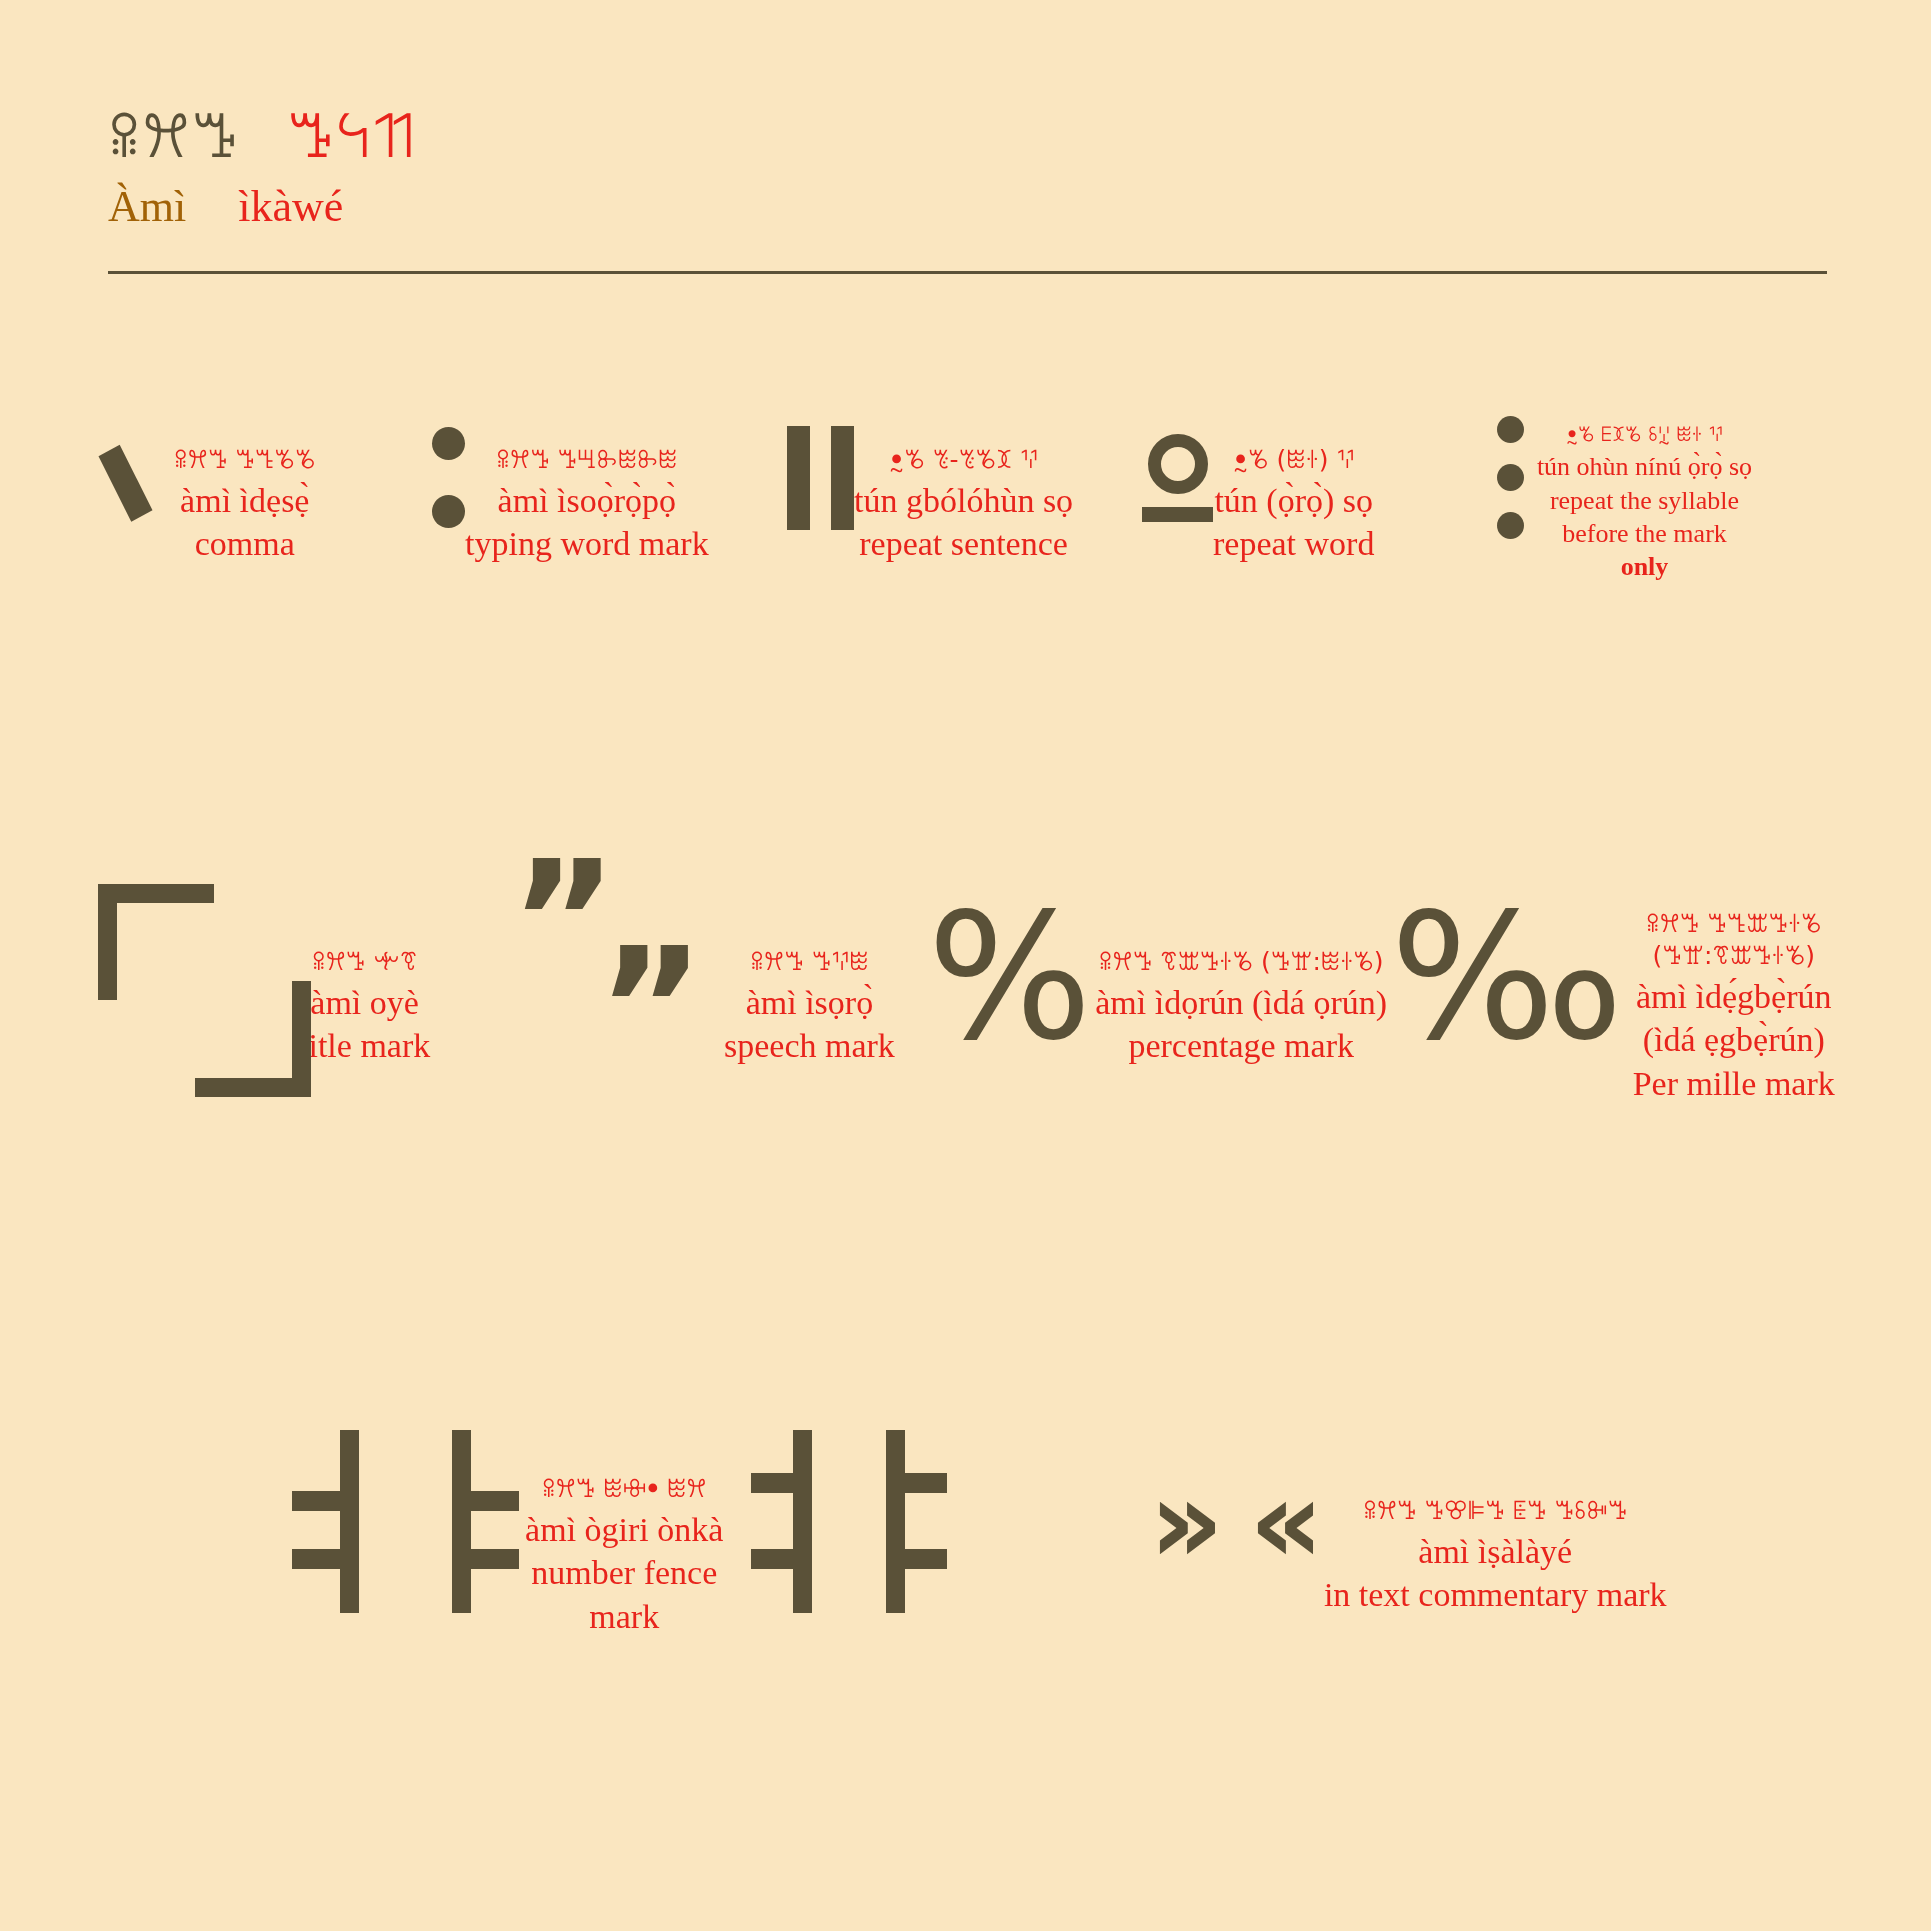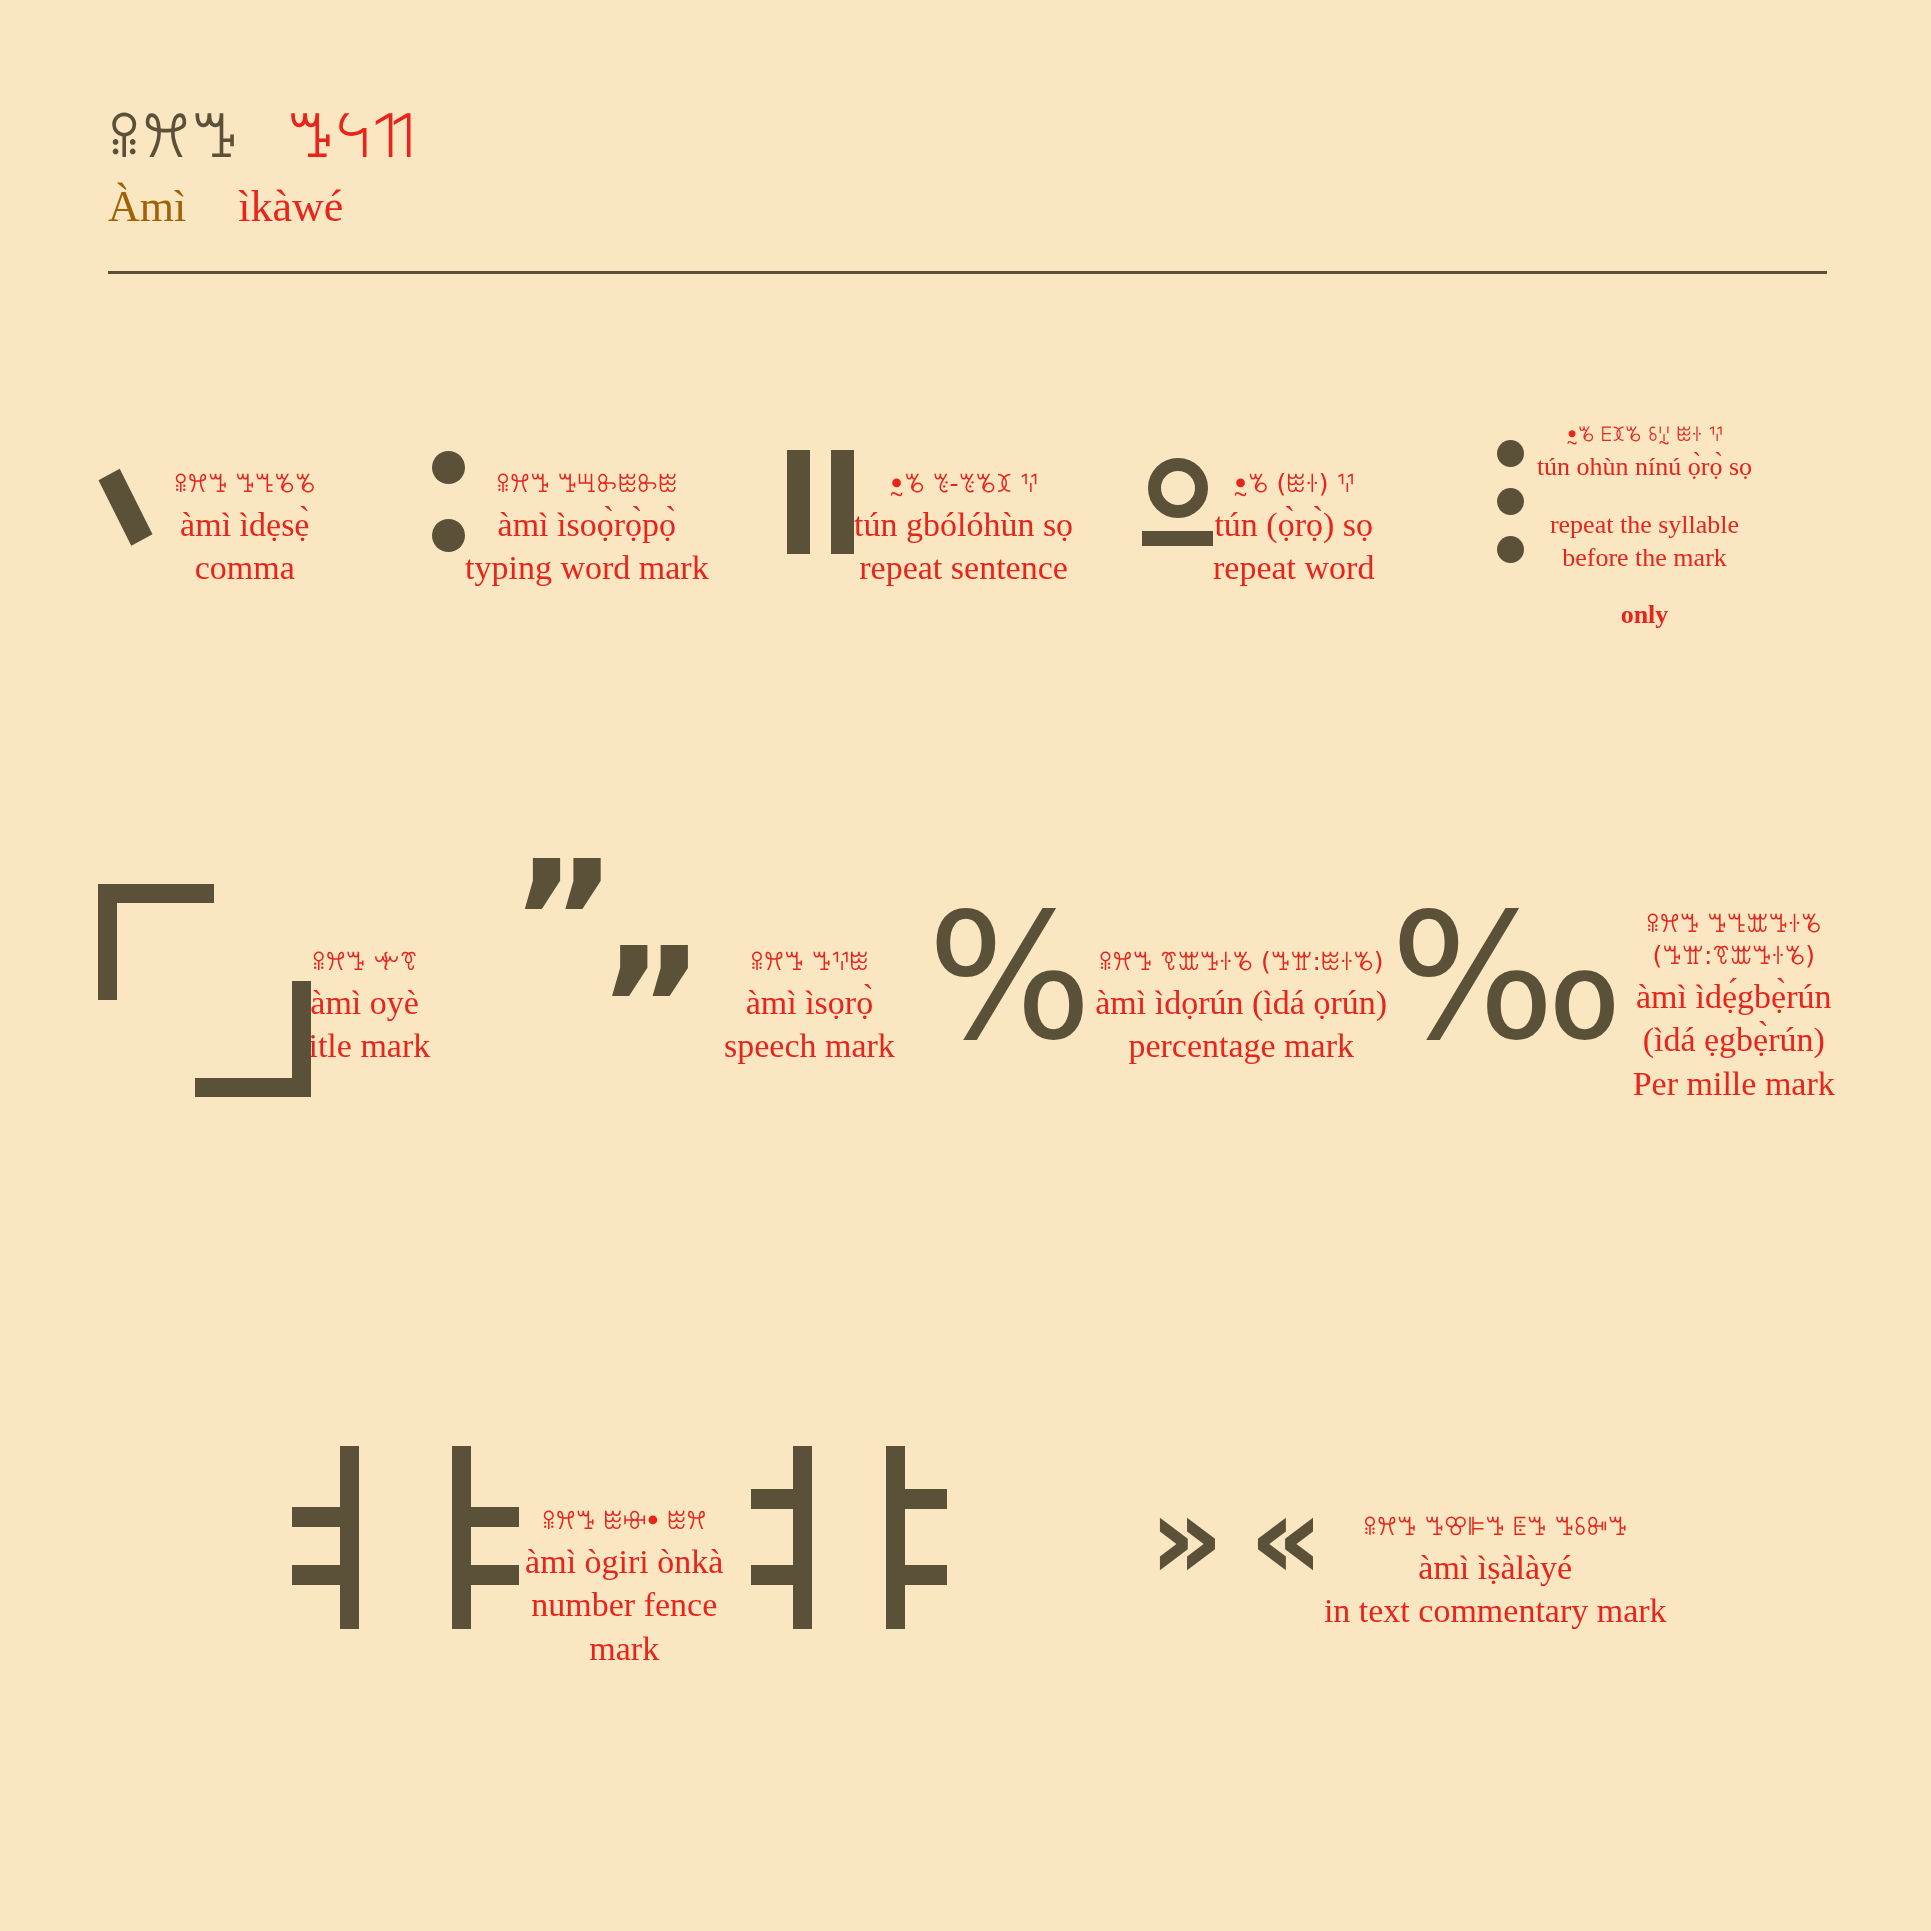--- a/index.html
+++ b/index.html
@@ -98,21 +98,21 @@
   .cap-trans {
     font-size: 34px;
     display: block;
   }
   .cap-eng {
     font-size: 34px;
     display: block;
   }
   .small .cap-native { font-size: 20px; }
   .small .cap-trans { font-size: 26px; }
-  .small .cap-eng { font-size: 26px; margin-top: 24px; }
+  .small .cap-eng { font-size: 26px; }
   .small .cap-eng b { font-weight: bold; }
 
   
   #row1 { top: 372px; }
   #row1 .cell { width: 355px; }
 
   .g-comma {
     width: 97px; height: 135px;
   }
   .g-comma svg { display:block; }
@@ -289,21 +289,21 @@
 
     <div class="cell" style="width:463px;">
       <div class="glyph-box g-fence">
         <div class="fence-v" style="left:60px;"></div>
         <div class="fence-v" style="left:172px;"></div>
         <div class="fence-h" style="left:11.6px; top:66px; width:50px;"></div>
         <div class="fence-h" style="left:11.6px; top:124px; width:50px;"></div>
         <div class="fence-h" style="left:189px; top:66px; width:50px;"></div>
         <div class="fence-h" style="left:189px; top:124px; width:50px;"></div>
       </div>
-      <div class="caption" style="margin-top:100px;">
+      <div class="caption" style="margin-top:68px;">
         <span class="cap-native">ꕉꕮꔤ ꖺꗳꔷ ꖺꕮ</span>
         <span class="cap-trans">àmì ògiri ònkà</span>
         <span class="cap-eng">number fence mark</span>
       </div>
     </div>
 
     <div class="cell" style="width:406px;">
       <div class="glyph-box g-fence" style="width:212px;">
         <div class="fence-v" style="left:50px;"></div>
         <div class="fence-v" style="left:143px;"></div>

